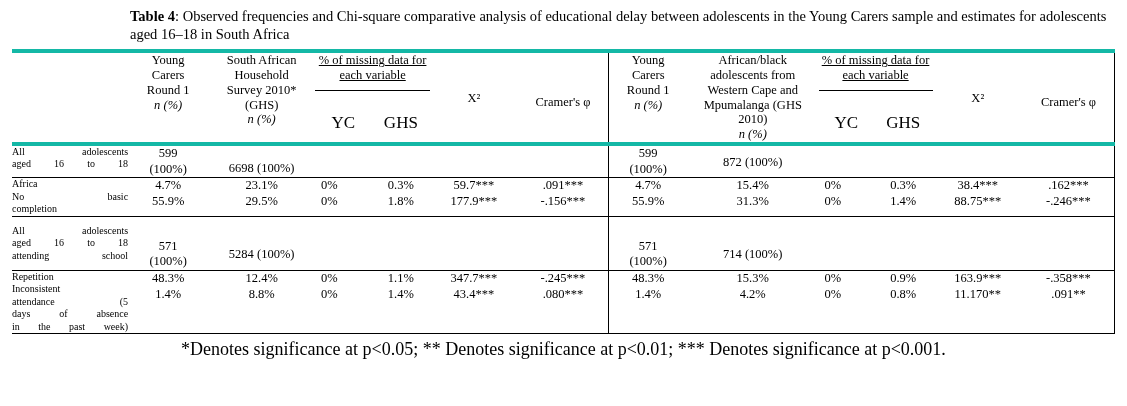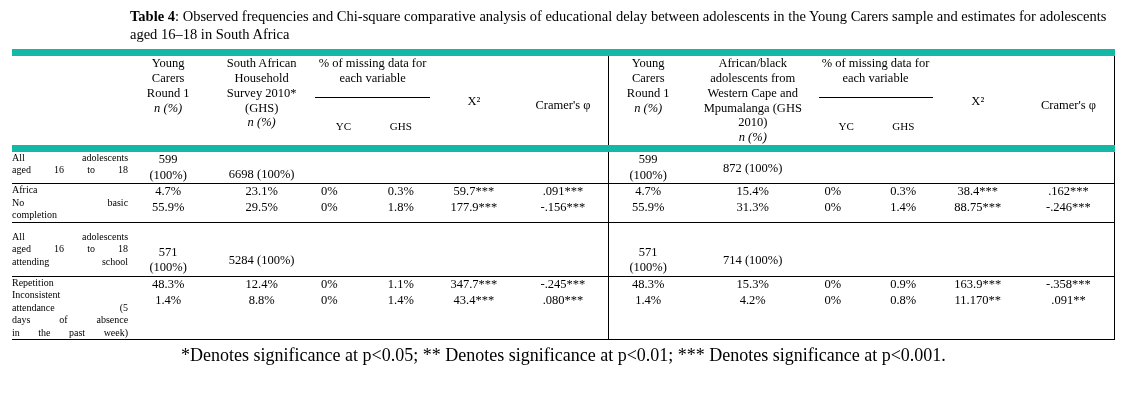--- a/index.html
+++ b/index.html
@@ -49,24 +49,25 @@
     line-height: 1.18;
     padding: 5px 2px 4px 2px;
     vertical-align: top;
   }
   .hdr-group {
     text-align: center;
     font-size: 12.5px;
     line-height: 1.18;
     padding: 5px 2px 2px 2px;
     border-bottom: 1px solid #000;
+    text-decoration: underline;
   }
   .hdr-sub {
     text-align: center;
-    font-size: 11px;
+    font-size: 17px;
     line-height: 1.18;
     padding: 3px 2px 4px 2px;
     vertical-align: bottom;
   }
   .it { font-style: italic; }
 
   
   .lbl-cell {
     text-align: justify;
     text-align-last: justify;
@@ -76,21 +77,21 @@
   }
   .num {
     text-align: center;
     font-size: 12.5px;
     line-height: 1.25;
     padding: 2px 2px;
   }
   .blank { padding: 0; }
 
   
-  .bt { border-top: 7px solid #14b8a6; }
+  .bt { border-top: 4px solid #14b8a6; }
   .bb { border-bottom: 1px solid #000; }
   .bl { border-left: 1px solid #000; }
   .br { border-right: 1px solid #000; }
 
   .footnote {
     margin-top: 5px;
     text-align: center;
     font-size: 18px;
     line-height: 1.2;
   }

